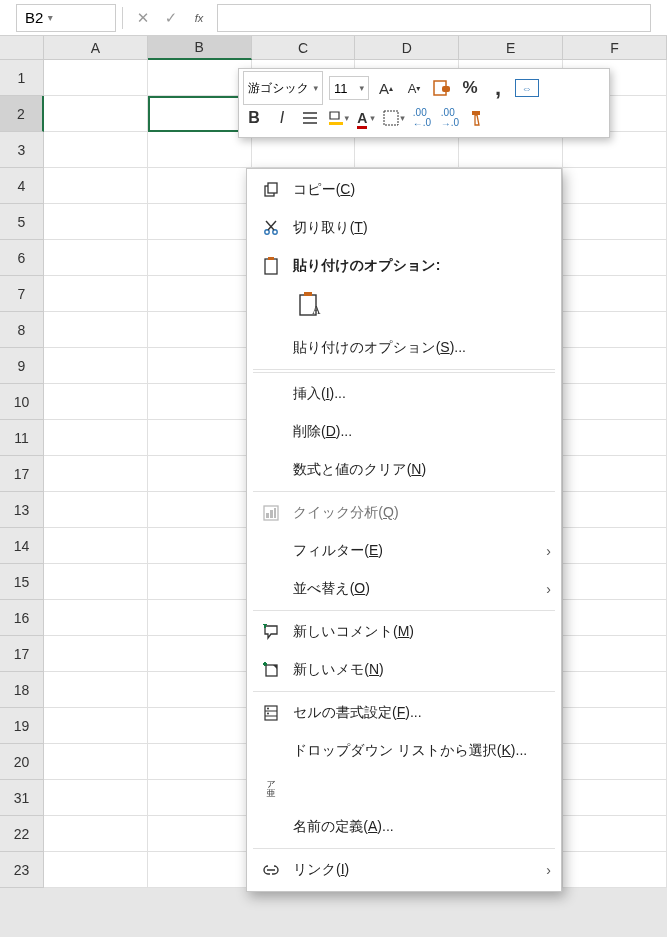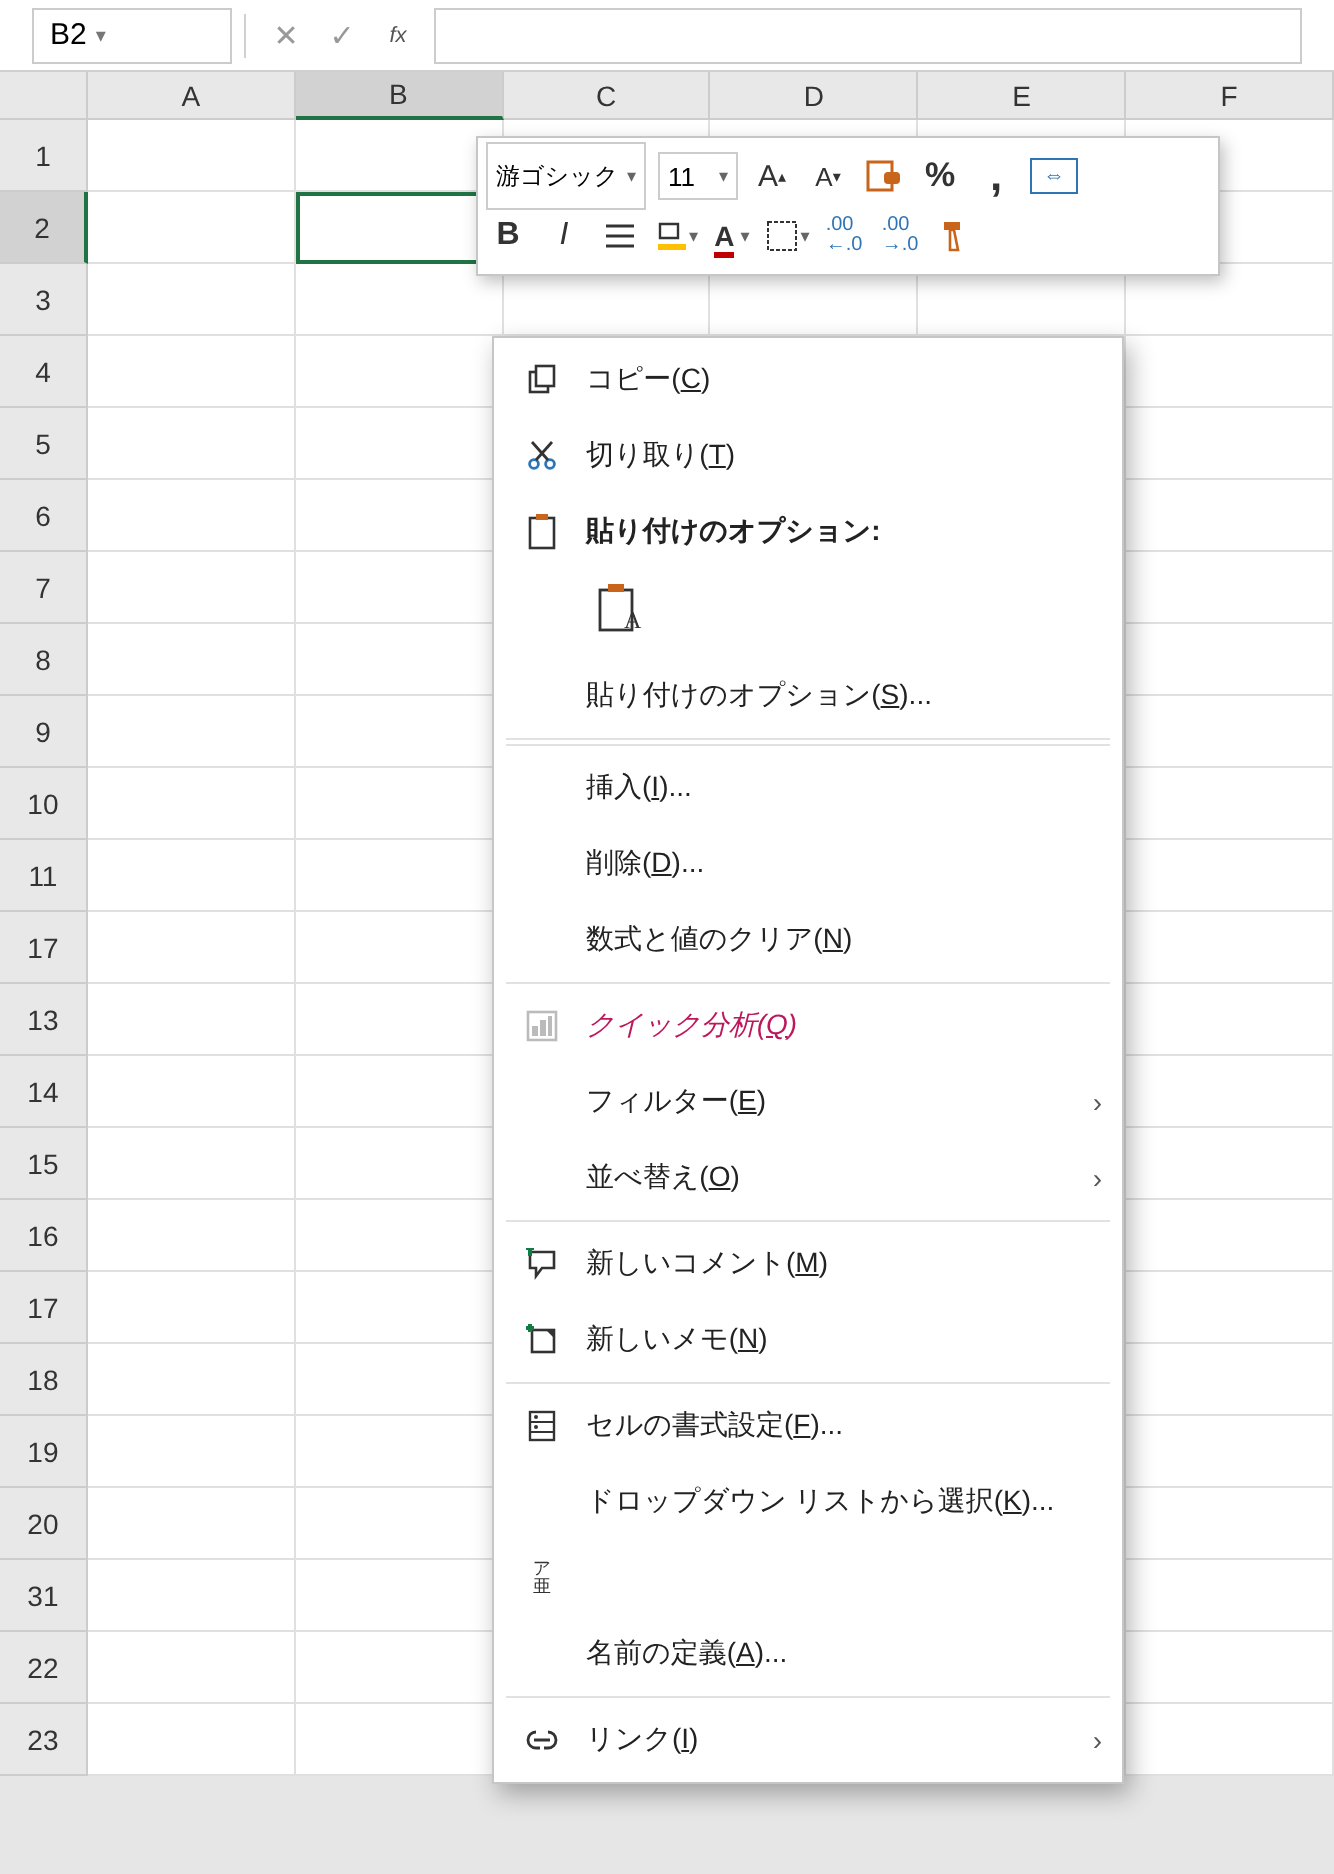--- a/index.html
+++ b/index.html
@@ -189,21 +189,21 @@
 }
 .menu-item {
   display: flex;
   align-items: center;
   height: 38px;
   padding: 0 10px 0 12px;
   font-size: 14px;
   color: #222;
   position: relative;
 }
-.menu-item.disabled { color: #be185d; font-style: italic; }
+.menu-item.disabled { color: #737373; }
 .menu-icon {
   width: 24px;
   display: flex;
   align-items: center;
   justify-content: center;
   margin-right: 10px;
 }
 .menu-label { flex: 1; }
 .menu-label u { text-decoration: underline; }
 .menu-label b { font-weight: bold; }

